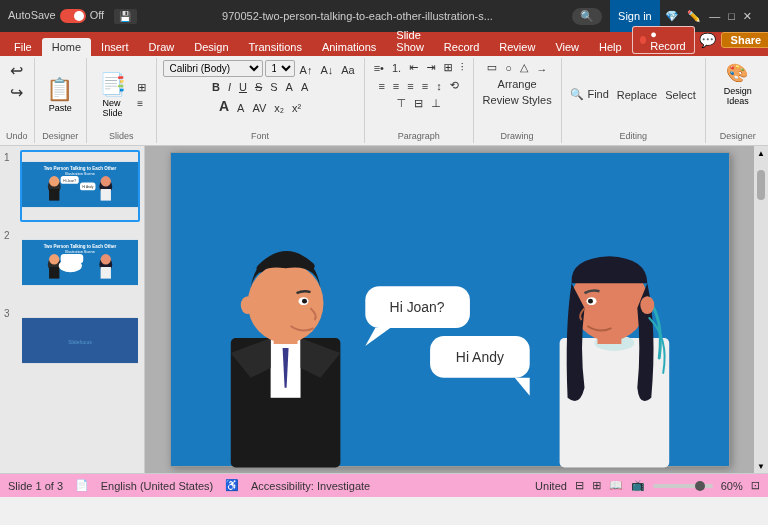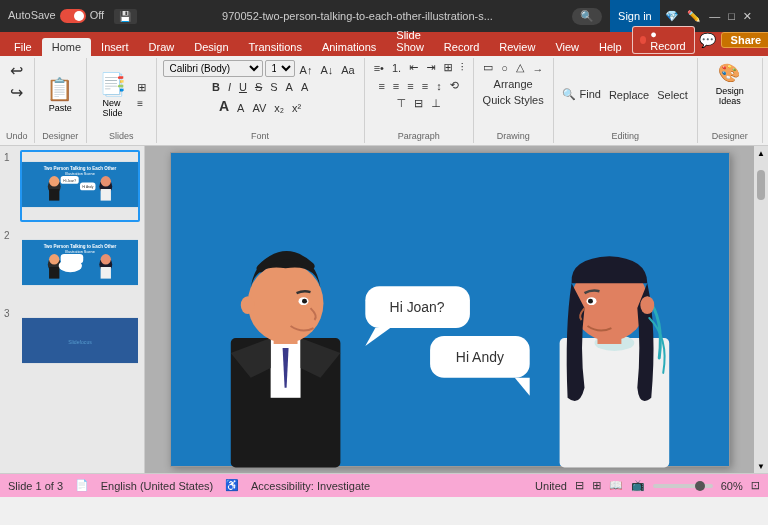--- a/index.html
+++ b/index.html
@@ -249,21 +249,21 @@
 
   <div class="ribbon-group">
     <div class="rg-content" style="flex-direction:column;gap:2px;align-items:center;">
       <div style="display:flex;gap:2px;flex-wrap:wrap;max-width:70px;">
         <div class="rb-btn-sm">▭</div>
         <div class="rb-btn-sm">○</div>
         <div class="rb-btn-sm">△</div>
         <div class="rb-btn-sm">→</div>
       </div>
       <div class="rb-btn-sm">Arrange</div>
-      <div class="rb-btn-sm">Quick Styles</div>
+      <div class="rb-btn-sm">Review Styles</div>
     </div>
     <span class="ribbon-group-label">Drawing</span>
   </div>
 
   <div class="ribbon-group">
     <div class="rg-content" style="flex-direction:row;gap:2px;">
       <div class="rb-btn-sm">🔍 Find</div>
       <div class="rb-btn-sm">Replace</div>
       <div class="rb-btn-sm">Select</div>
     </div>

